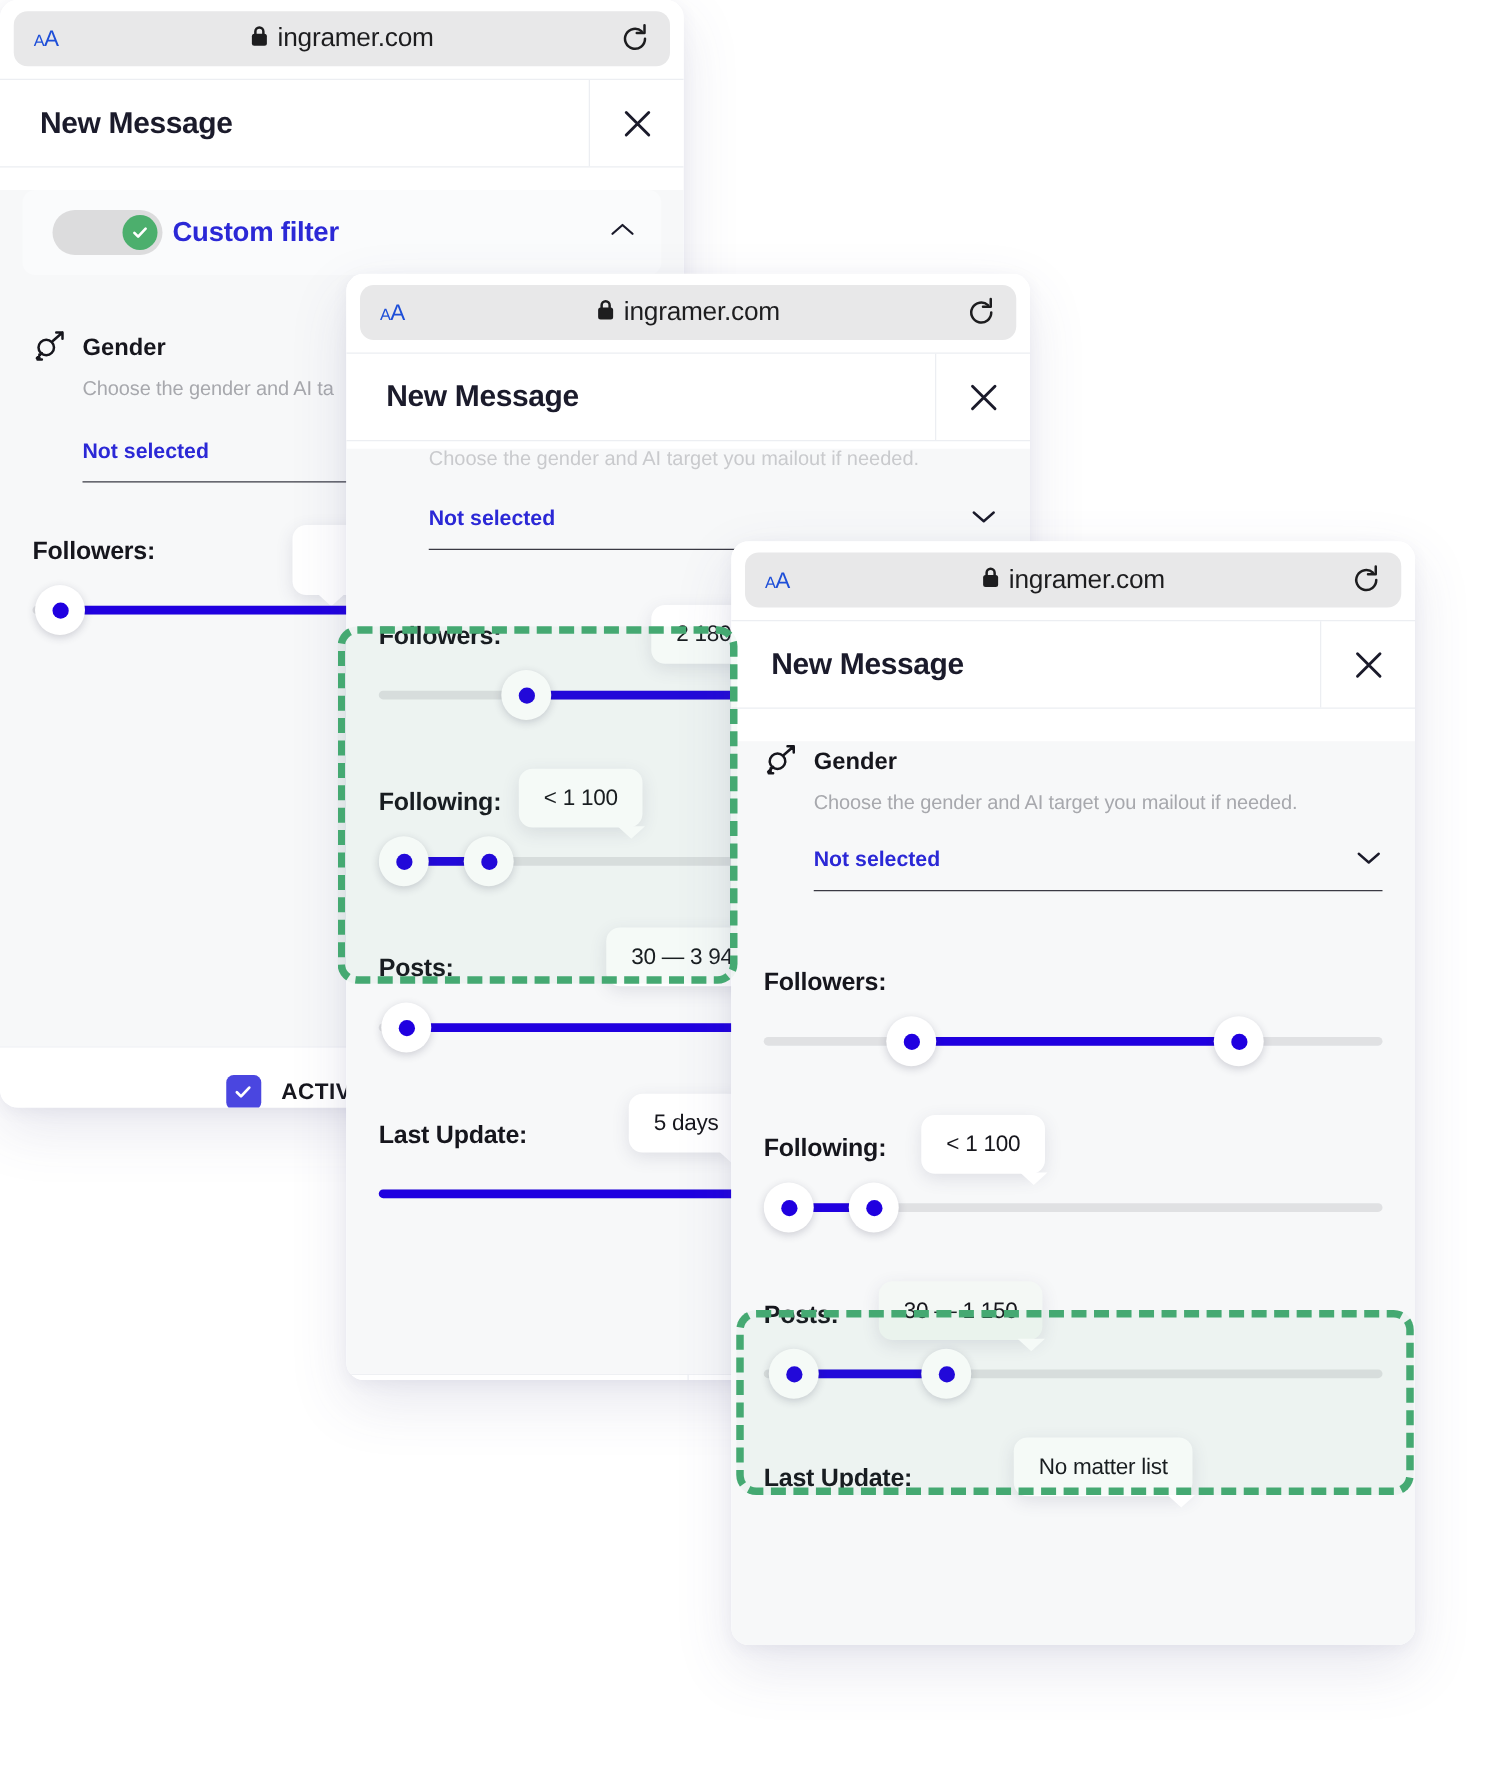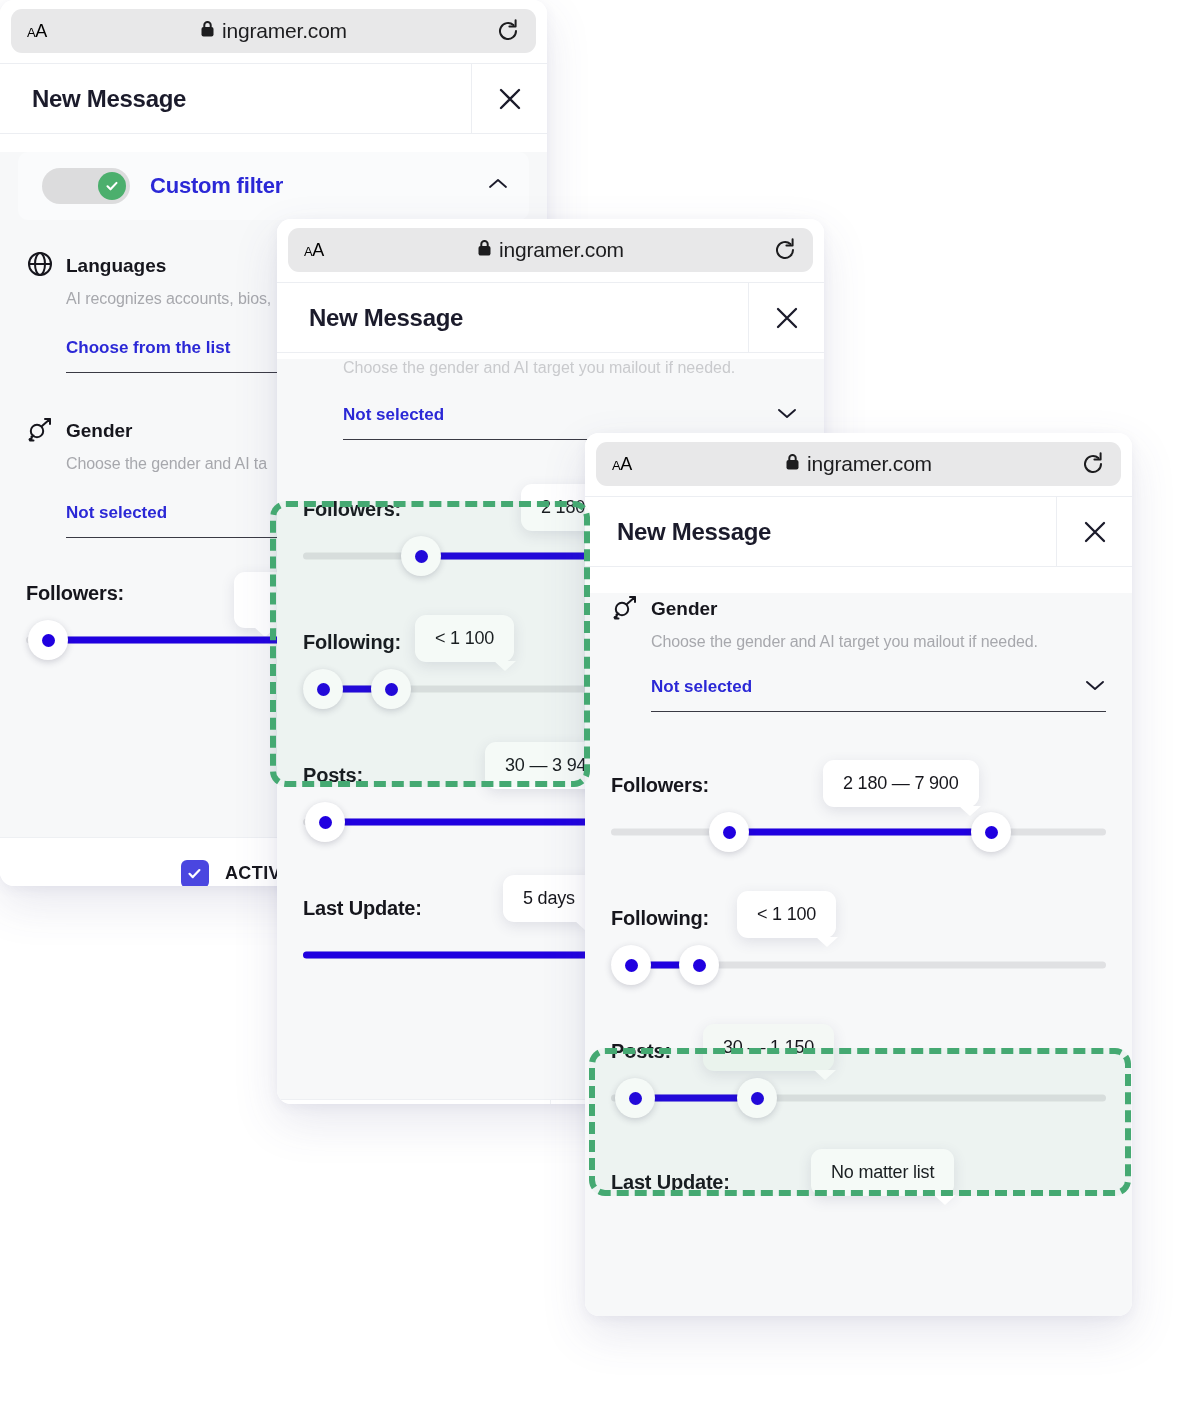--- a/index.html
+++ b/index.html
@@ -27,21 +27,21 @@
     padding: 9px 11px 10px 11px;
   }
   .urlbar {
     background:#e8e8e9;
     border-radius: 11px;
     height: 44px;
     display:flex; align-items:center;
     padding: 0 16px;
     position: relative;
   }
-  .aa { font-size: 18px; color:#000000; letter-spacing:-0.5px; line-height:1; }
+  .aa { font-size: 18px; color:#1d4ed8; letter-spacing:-0.5px; line-height:1; }
   .aa .small { font-size: 13px; }
   .urlcenter {
     position:absolute; left:0; right:0; top:0; bottom:0;
     display:flex; align-items:center; justify-content:center; gap:7px;
     pointer-events:none;
   }
   .lock { display:block; }
   .urltext { font-size: 21px; color:#1d1d1f; letter-spacing:-0.2px; }
   .reload { margin-left:auto; display:flex; align-items:center; }
 
@@ -66,21 +66,21 @@
   
   .sheet { background:#f7f8f9; position:relative; }
 
   
   .filter-card {
     background:#fafbfc;
     margin: 18px 18px 0 18px;
     border-radius: 10px;
     display:flex; align-items:center;
     padding: 16px 20px 16px 24px;
-    gap: 20px;
+    gap: 8px;
   }
   .toggle {
     width: 88px; height: 36px; border-radius: 18px; background:#dcdcdd;
     position:relative; flex:none;
   }
   .toggle .knob {
     position:absolute; right:4px; top:4px;
     width:28px; height:28px; border-radius:50%;
     background:#4caf6d;
     display:flex; align-items:center; justify-content:center;
@@ -221,36 +221,20 @@
             </div>
           </div>
           <div class="filter-label">Custom filter</div>
           <span class="chev-up">
             <svg width="22" height="14" viewBox="0 0 22 14">
                 <path d="M3 10l8-7 8 7" stroke="#1b1b2b" stroke-width="1.8" fill="none" stroke-linecap="round" stroke-linejoin="round"></path>
               </svg>
           </span>
         </div>
 
-        <div class="section">
-          <div class="sec-head">
-            <span>
-              <svg width="28" height="28" viewBox="0 0 28 28">
-                  <circle cx="14" cy="14" r="11" stroke="#16161d" stroke-width="2" fill="none"></circle>
-                  <ellipse cx="14" cy="14" rx="5" ry="11" stroke="#16161d" stroke-width="2" fill="none"></ellipse>
-                  <path d="M3 14h22" stroke="#16161d" stroke-width="2"></path>
-                </svg>
-            </span>
-            <span class="sec-title">Languages</span>
-          </div>
-          <div class="sec-desc">AI recognizes accounts, bios,</div>
-          <div class="field">
-            <span class="field-val">Choose from the list</span>
-          </div>
-        </div>
 
         <div class="section" style="margin-top:42px;">
           <div class="sec-head">
             <span>
               <svg width="28" height="28" viewBox="0 0 28 28">
                 <circle cx="11" cy="16" r="6.2" stroke="#16161d" stroke-width="2" fill="none"></circle>
                 <path d="M16 11l8-7M19 4h5v5" stroke="#16161d" stroke-width="2" fill="none" stroke-linecap="round" stroke-linejoin="round"></path>
                 <path d="M7.5 20.5l-4 4M4 25.5h3.5M5.5 21.5v4" stroke="#16161d" stroke-width="2" fill="none" stroke-linecap="round"></path>
               </svg>
             </span>
@@ -438,21 +422,20 @@
           <span class="field-val">Not selected</span>
           <span class="field-chev">
             <svg width="22" height="14" viewBox="0 0 22 14">
                 <path d="M3 4l8 7 8-7" stroke="#1b1b2b" stroke-width="1.9" fill="none" stroke-linecap="round" stroke-linejoin="round"></path>
               </svg>
           </span>
         </div>
 
         <div class="slider-row" style="margin-top:62px;">
           <div class="slider-label">Followers:</div>
-          <div class="bubble" style="left: 212px; top: -14px; --tail: 50%;">2 180 — 7 900</div>
           <div class="track-wrap">
             <div class="track"></div>
             <div class="track-fill" style="left:118px; width:262px;"></div>
             <div class="knob-big" style="left:118px;"></div>
             <div class="knob-big" style="left:380px;"></div>
           </div>
         </div>
 
         <div class="slider-row" style="margin-top:52px;">
           <div class="slider-label">Following:</div>

